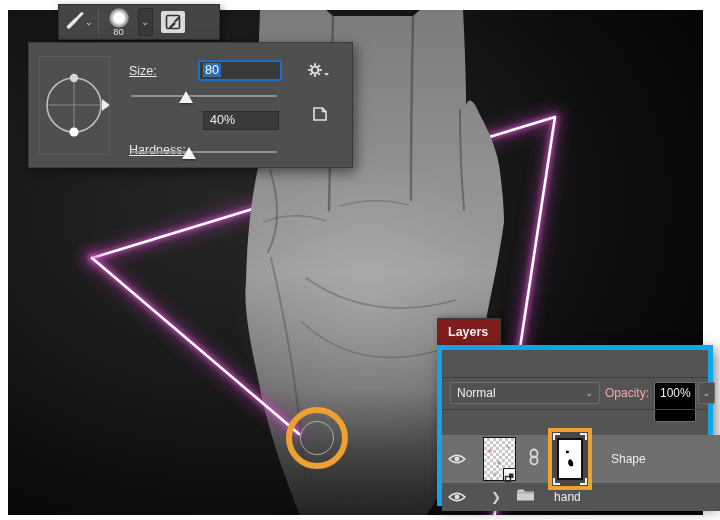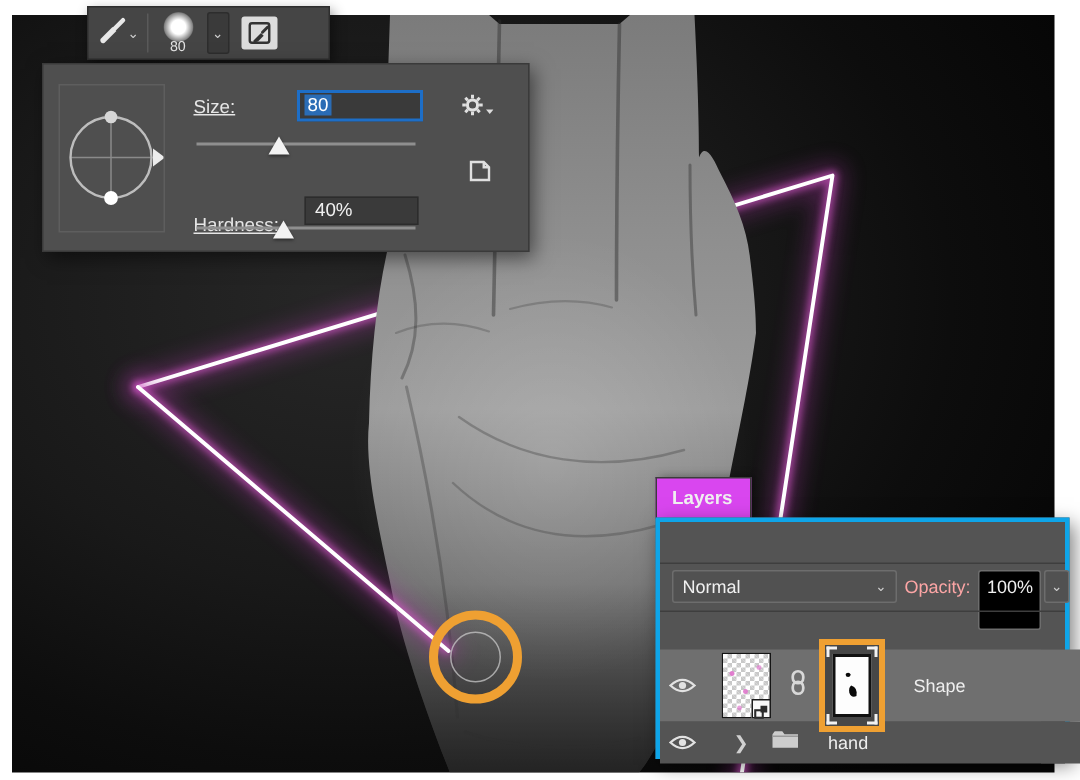--- a/index.html
+++ b/index.html
@@ -35,38 +35,38 @@
   
   #brush-panel { left:28px; top:42px; width:325px; height:126px; background:#4f4f4f;
                  border:1px solid #3a3a3a; box-shadow:3px 4px 12px rgba(0,0,0,.5); }
   #angle-box { left:10px; top:13px; width:71px; height:99px; border:1px solid #5e5e5e; }
   .bp-label { color:#e6e6e6; font-size:12.5px;text-decoration:underline; }
   #size-label { left:100px; top:21px; }
   #size-field { left:169px; top:17px; width:84px; height:21px; background:#3a3a3a;
                 border:2px solid #1d6ec7; color:#fff; font-size:12.5px; line-height:17px; padding-left:3px; }
   #size-field .sel { background:#2a6cb5; padding:0 2px; }
   #hardness-label { left:100px; top:100px; }
-  #hardness-field { left:174px; top:88px; width:76px; height:19px; background:#3a3a3a;
+  #hardness-field { left:174px; top:68px; width:76px; height:19px; background:#3a3a3a;
                 border:1px solid #2c2c2c; color:#f0f0f0; font-size:12.5px; line-height:17px; padding-left:6px; }
   .slider-track { height:2px; background:#8f8f8f; }
   #size-slider { left:102px; top:52px; width:146px; }
   #hardness-slider { left:102px; top:108px; width:146px; }
   .slider-thumb { position:absolute; top:-4px; width:0; height:0;
       border-left:7px solid transparent; border-right:7px solid transparent;
       border-bottom:12px solid #f2f2f2; filter:drop-shadow(0 1px 1px rgba(0,0,0,.5)); }
   #gear-wrap { left:278px; top:18px; }
   #new-preset-wrap { left:283px; top:63px; }
 
   
-  #layers-tab { left:437px; top:318px; width:64px; height:28px; background:#d946ef;
+  #layers-tab { left:437px; top:318px; width:64px; height:28px; background:#7f1d1d;
                 border:1px solid #3c3c3c; border-bottom:none; color:#f0f0f0;
                 font-size:12.5px; font-weight:700; line-height:27px; padding-left:10px;
                 box-shadow:2px -1px 6px rgba(0,0,0,.35); }
   #layers-panel { left:437px; top:345px; width:276px; height:161px; background:#545454;
-                  border:3px solid #0ea5e9; box-shadow:3px 4px 12px rgba(0,0,0,.5); }
+                  border:5px solid #0ea5e9; box-shadow:3px 4px 12px rgba(0,0,0,.5); }
   .divider { position:absolute; left:0; width:100%; height:1px; background:#3e3e3e; }
   #blend-select { left:8px; top:32px; width:150px; height:22px; background:#515151;
       border:1px solid #6d6d6d; border-radius:2px; color:#f0f0f0; font-size:12px;
       line-height:20px; padding:0 6px; display:flex; justify-content:space-between; align-items:center; }
   #opacity-label { left:163px; top:36px; color:#fca5a5; font-size:12px; }
   #opacity-value { left:212px; top:32px; width:42px; height:40px; background:#000000;
       border:1px solid #6d6d6d; border-radius:2px; color:#f0f0f0; font-size:12px;
       line-height:20px; padding-left:5px; }
   #opacity-chev { left:256px; top:32px; width:17px; height:22px; background:#515151;
       border:1px solid #6d6d6d; border-radius:2px; display:flex; align-items:center; justify-content:center; }

